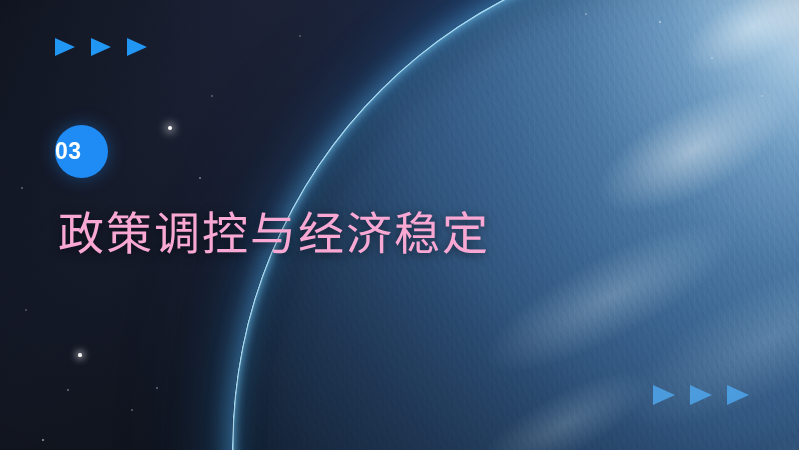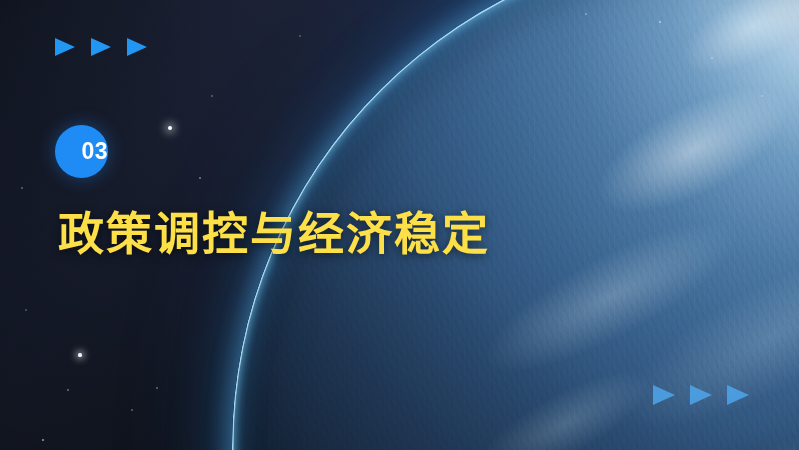--- a/index.html
+++ b/index.html
@@ -221,35 +221,35 @@
   .badge {
     position: absolute;
     left: 55px;
     top: 125px;
     width: 53px;
     height: 53px;
     border-radius: 50%;
     background: #1f8cf5;
     display: flex;
     align-items: center;
-    justify-content: flex-end;
+    justify-content: flex-start;
     color: #ffffff;
     font-size: 23px;
     font-weight: 700;
     letter-spacing: 0.5px;
     box-shadow: 0 0 18px rgba(31,140,245,0.38);
   }
 
   .title {
     position: absolute;
     left: 58px;
     top: 209px;
     font-size: 46px;
-    font-weight: 700;
-    color: #fde047;
+    font-weight: 400;
+    color: #f9a8d4;
     letter-spacing: 2px;
     line-height: 1.12;
     white-space: nowrap;
     text-shadow: 0 2px 10px rgba(0,0,0,0.55);
   }
 
   .subtitle {
     position: absolute;
     left: 60px;
     top: 285px;

